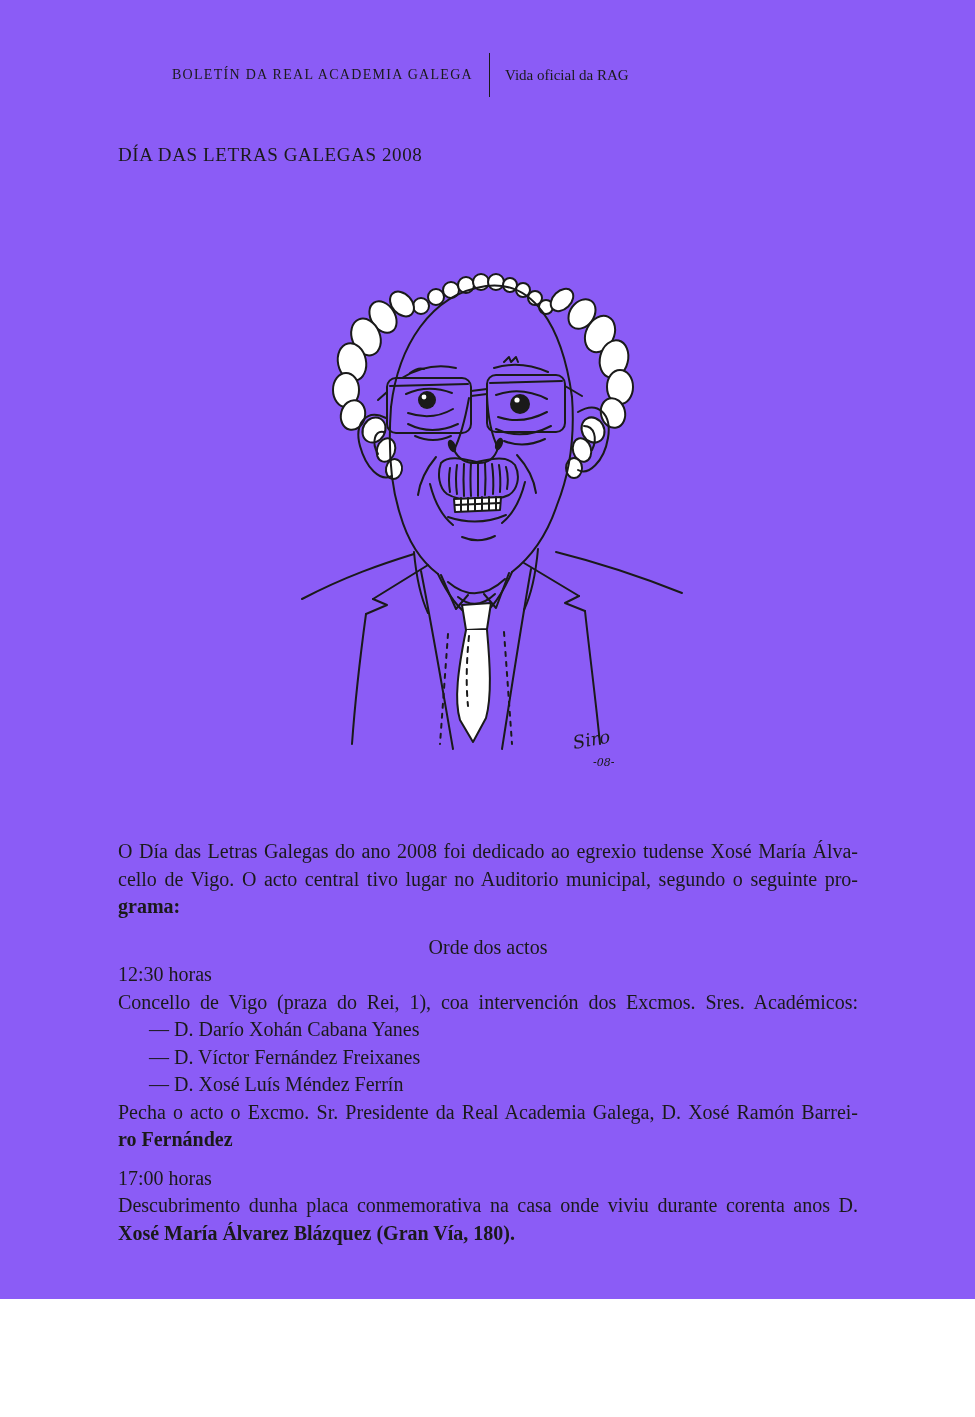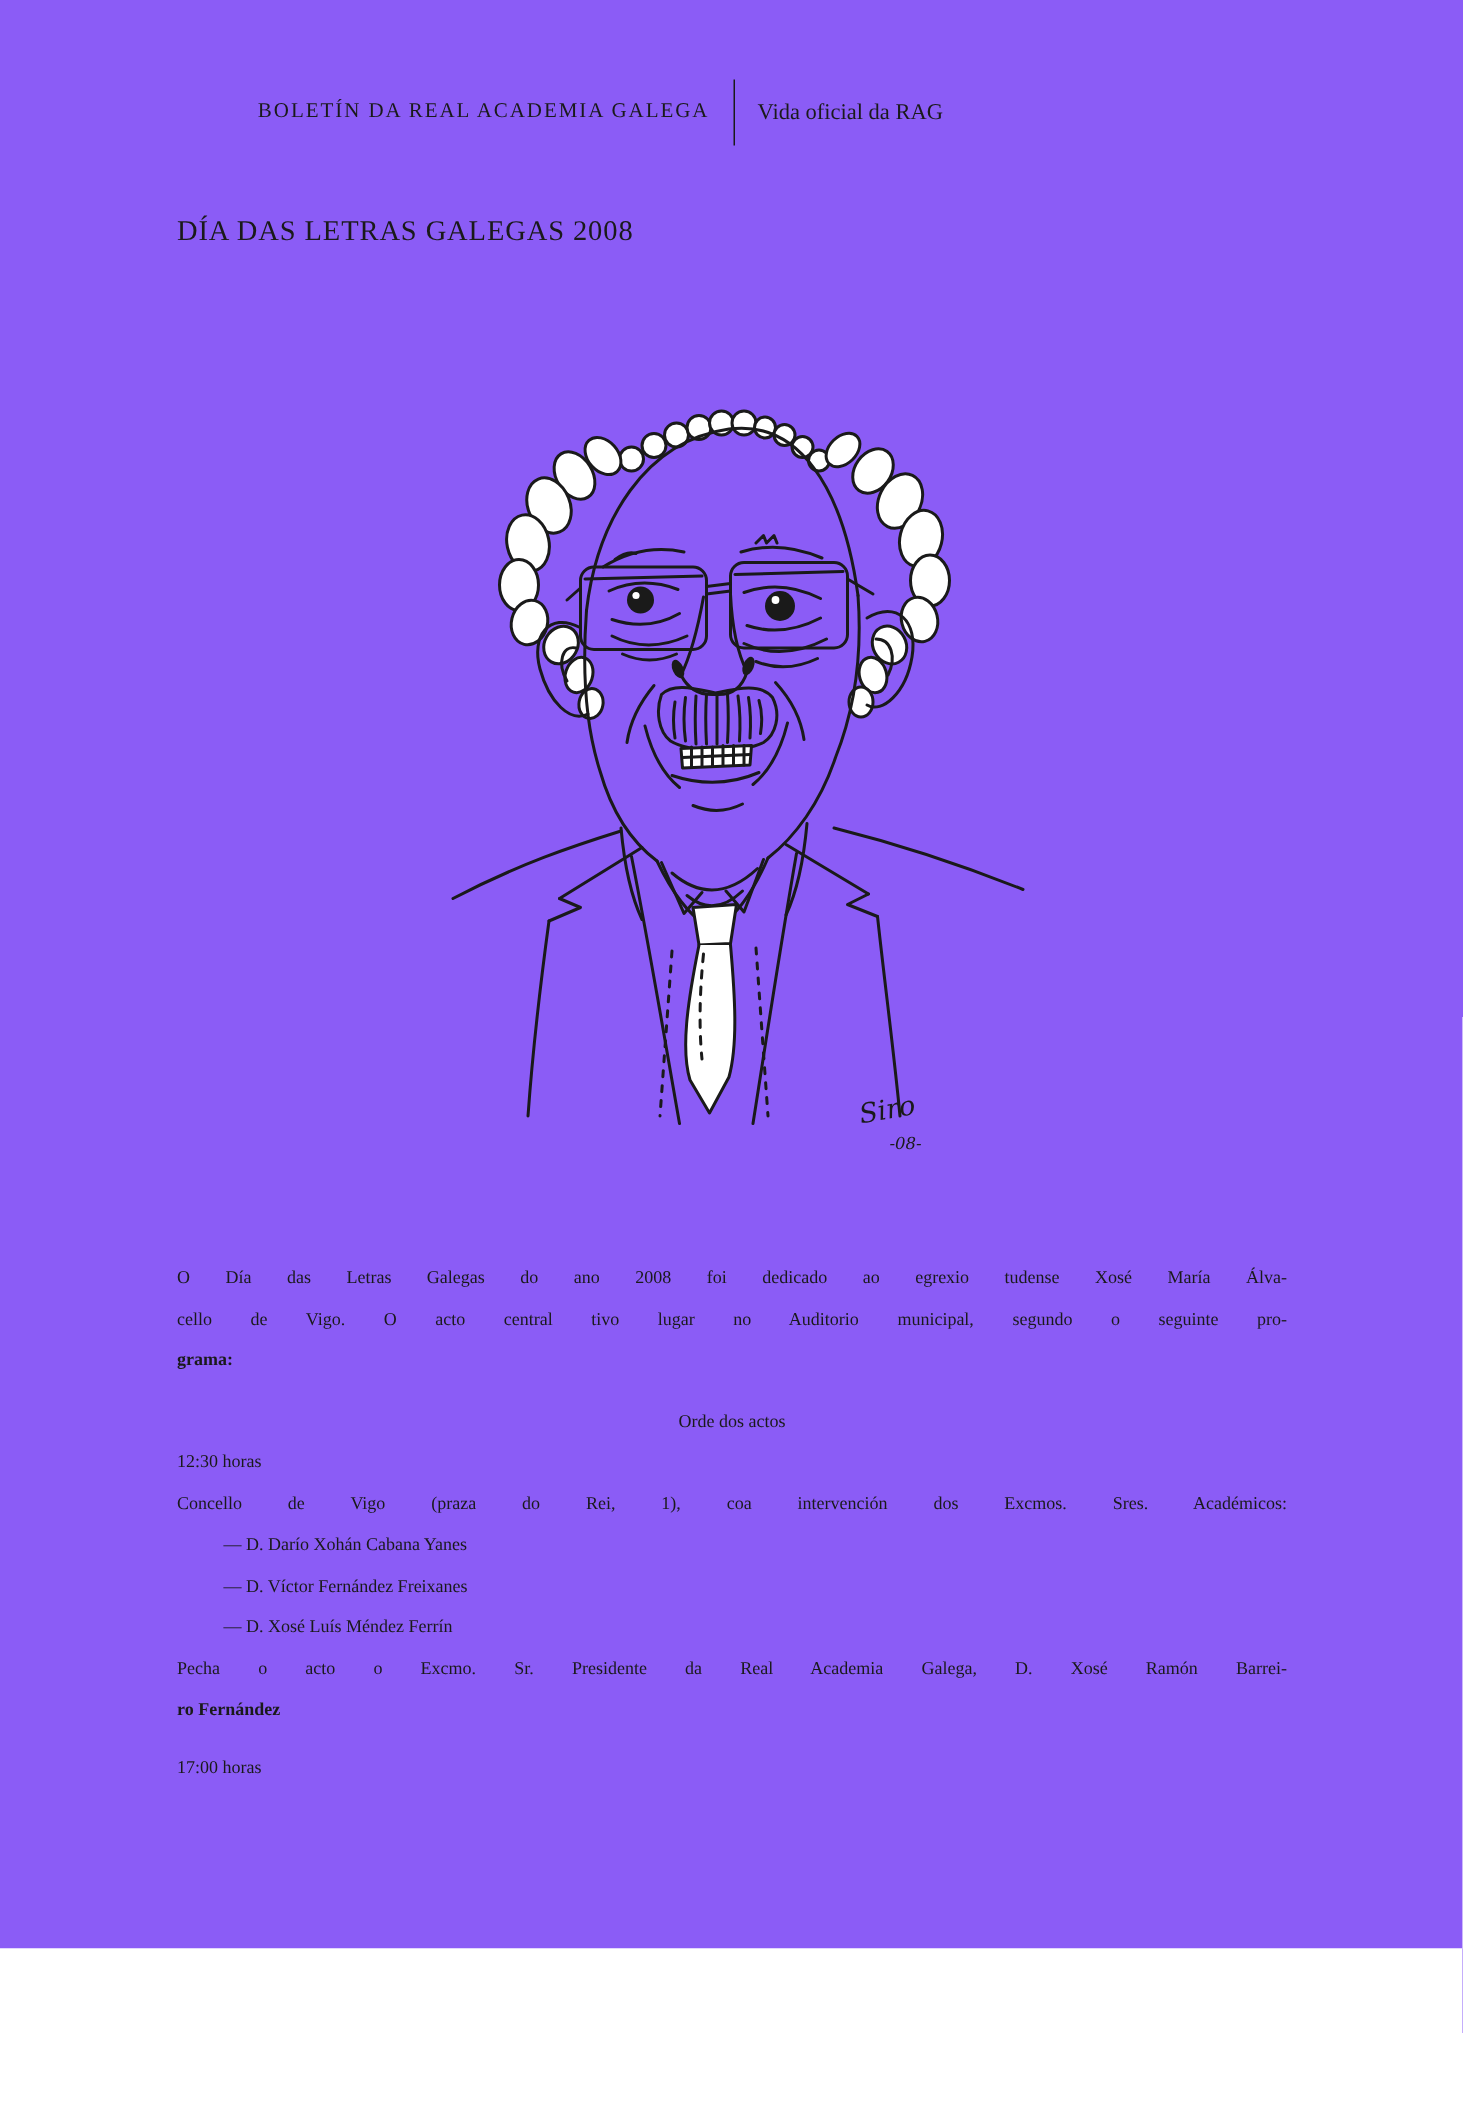--- a/index.html
+++ b/index.html
@@ -54,21 +54,21 @@
     position: absolute;
     top: 252px; left: 290px;
     width: 400px; height: 540px;
   }
 
   
   .textcol {
     position: absolute;
     top: 838px; left: 118px;
     width: 740px;
-    font-size: 12px;
+    font-size: 20px;
     line-height: 27.5px;
   }
   .tline { min-height: 27.5px; }
   .jmost .tline { text-align: justify; text-align-last: justify; }
   .jmost .tline:last-child { text-align-last: left; font-weight: bold; }
   .jall .tline { text-align: justify; text-align-last: justify; }
   .plain .tline { text-align: left; }
   .program-heading {
     text-align: center;
     margin-top: 13px;
@@ -311,20 +311,24 @@
           <div class="tline">— D. Xosé Luís Méndez Ferrín</div>
         </div>
       <div class="jmost">
           <div class="tline">Pecha o acto o Excmo. Sr. Presidente da Real Academia Galega, D. Xosé Ramón Barrei-</div>
           <div class="tline">ro Fernández</div>
         </div>
     </div>
 
     <div class="session-2">
       <div class="session-time">17:00 horas</div>
+      <div class="jmost">
+          <div class="tline">Descubrimento dunha placa conmemorativa na casa onde viviu durante corenta anos D.</div>
+          <div class="tline">Xosé María Álvarez Blázquez (Gran Vía, 180).</div>
+        </div>
     </div>
 
   </div>
 
   <div class="running-footer">
     <div class="rf-left">284</div>
     <div class="rf-divider"></div>
     <div class="rf-right">Nº 370</div>
   </div>
 

